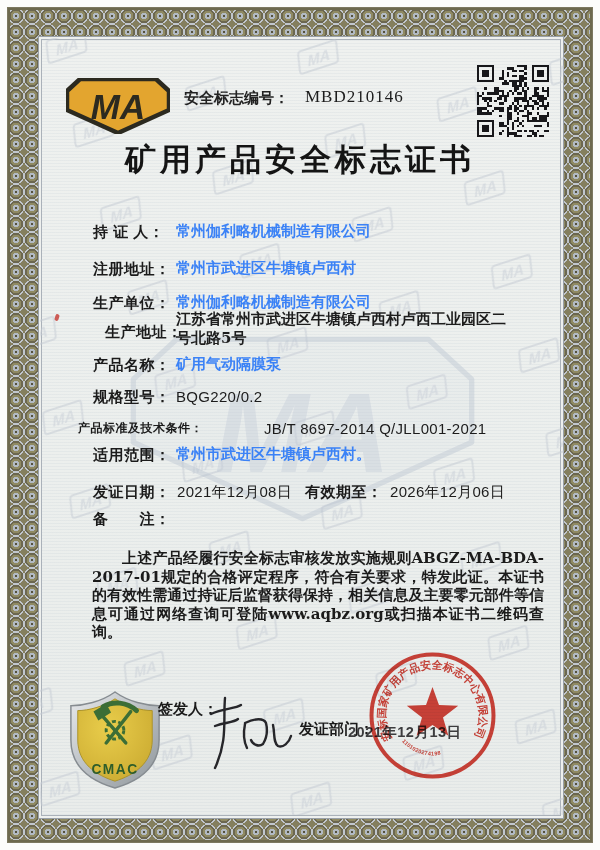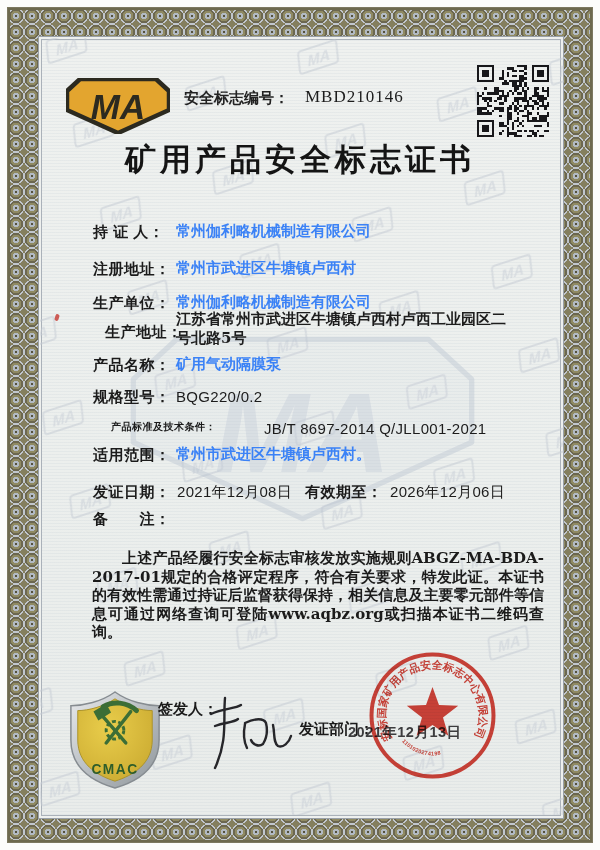--- a/index.html
+++ b/index.html
@@ -364,21 +364,21 @@
 
   <div class="abs lbl" style="left:93px;top:323px;margin-left:12px;">生产地址：</div>
   <div class="abs val-wrap" style="left:176px;top:310px;">江苏省常州市武进区牛塘镇卢西村卢西工业园区二号北路5号</div>
 
   <div class="abs lbl" style="left:93px;top:356px;text-align:right;">产品名称：</div>
   <div class="abs val" style="left:176px;top:355px;">矿用气动隔膜泵</div>
 
   <div class="abs lbl" style="left:93px;top:388px;">规格型号：</div>
   <div class="abs val-code" style="left:176px;top:388px;">BQG220/0.2</div>
 
-  <div class="abs lbl" style="left:111px;top:420px;font-size:10px;">产品标准及技术条件：</div>
+  <div class="abs lbl" style="left:78px;top:420px;font-size:12px;">产品标准及技术条件：</div>
   <div class="abs val-code" style="left:238px;top:420px;margin-left:26px;">JB/T 8697-2014  Q/JLL001-2021</div>
 
   <div class="abs lbl" style="left:93px;top:446px;">适用范围：</div>
   <div class="abs val" style="left:176px;top:445px;">常州市武进区牛塘镇卢西村。</div>
 
   <div class="abs lbl" style="left:93px;top:483px;">发证日期：</div>
   <div class="abs val-code" style="left:177px;top:483px;">2021年12月08日</div>
   <div class="abs lbl" style="left:305px;top:483px;">有效期至：</div>
   <div class="abs val-code" style="left:390px;top:483px;">2026年12月06日</div>
 

